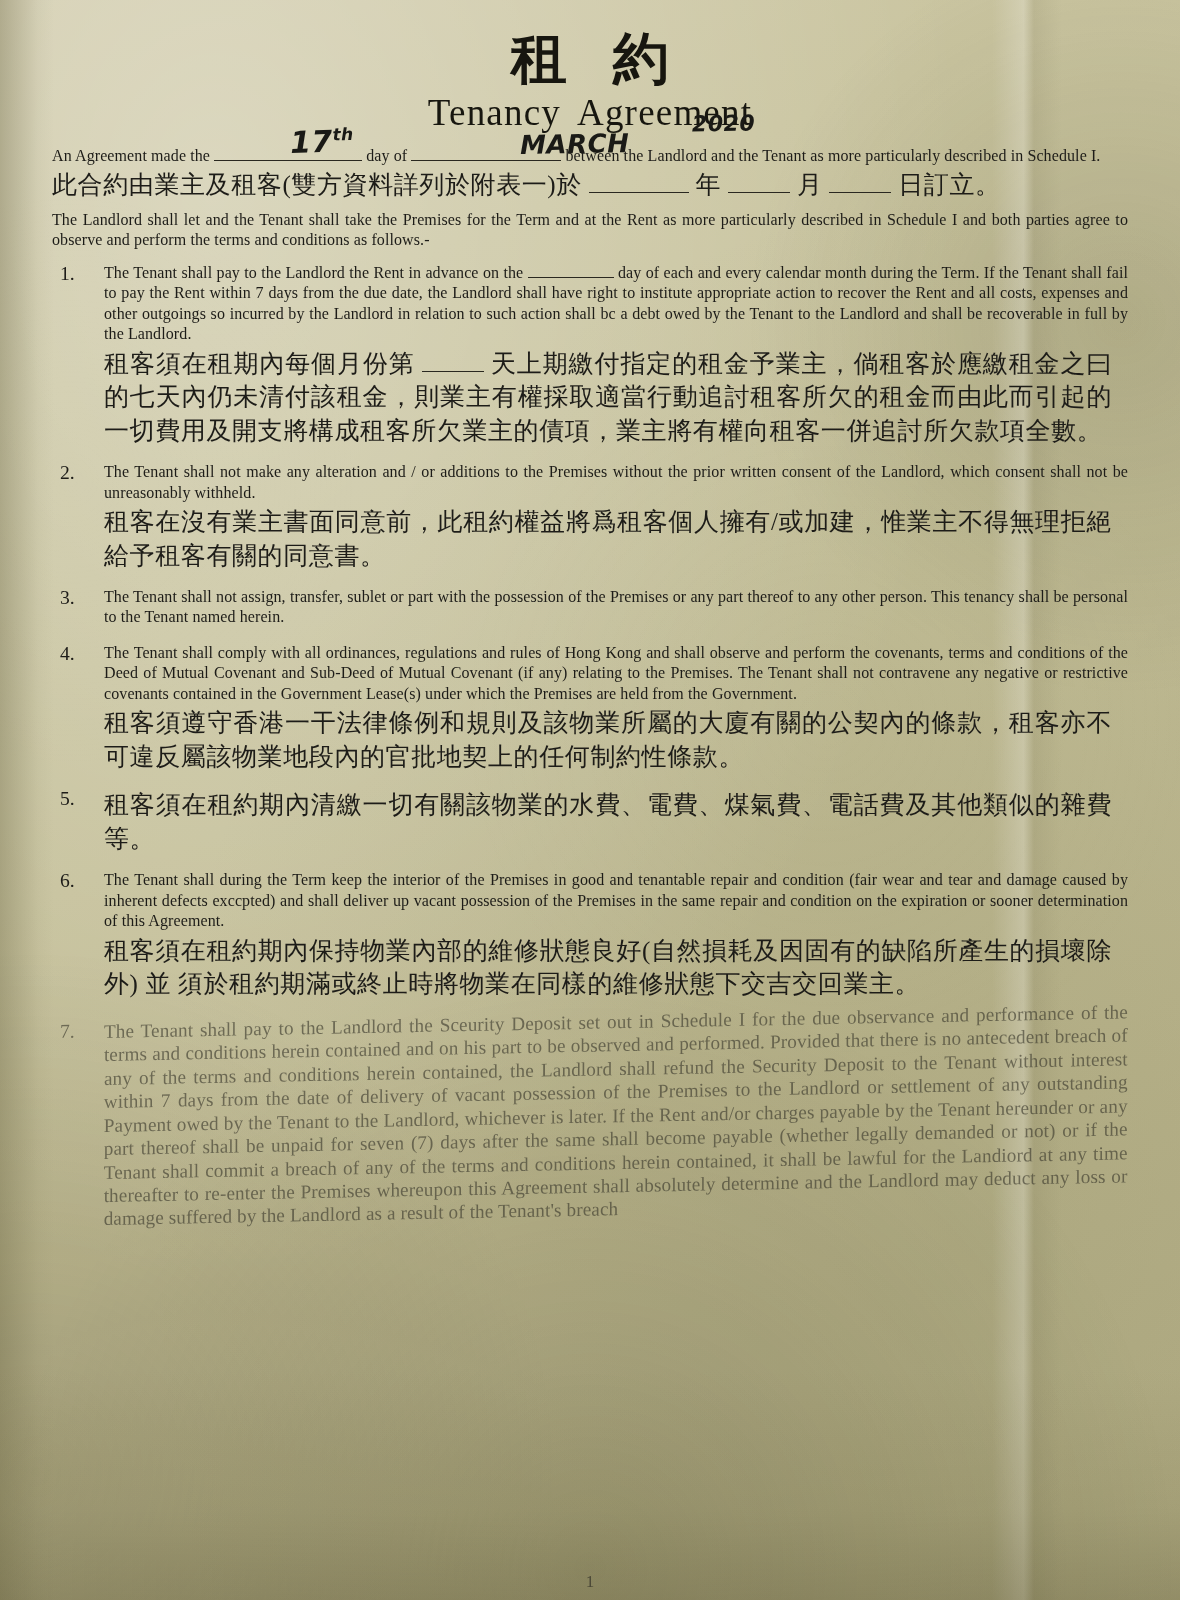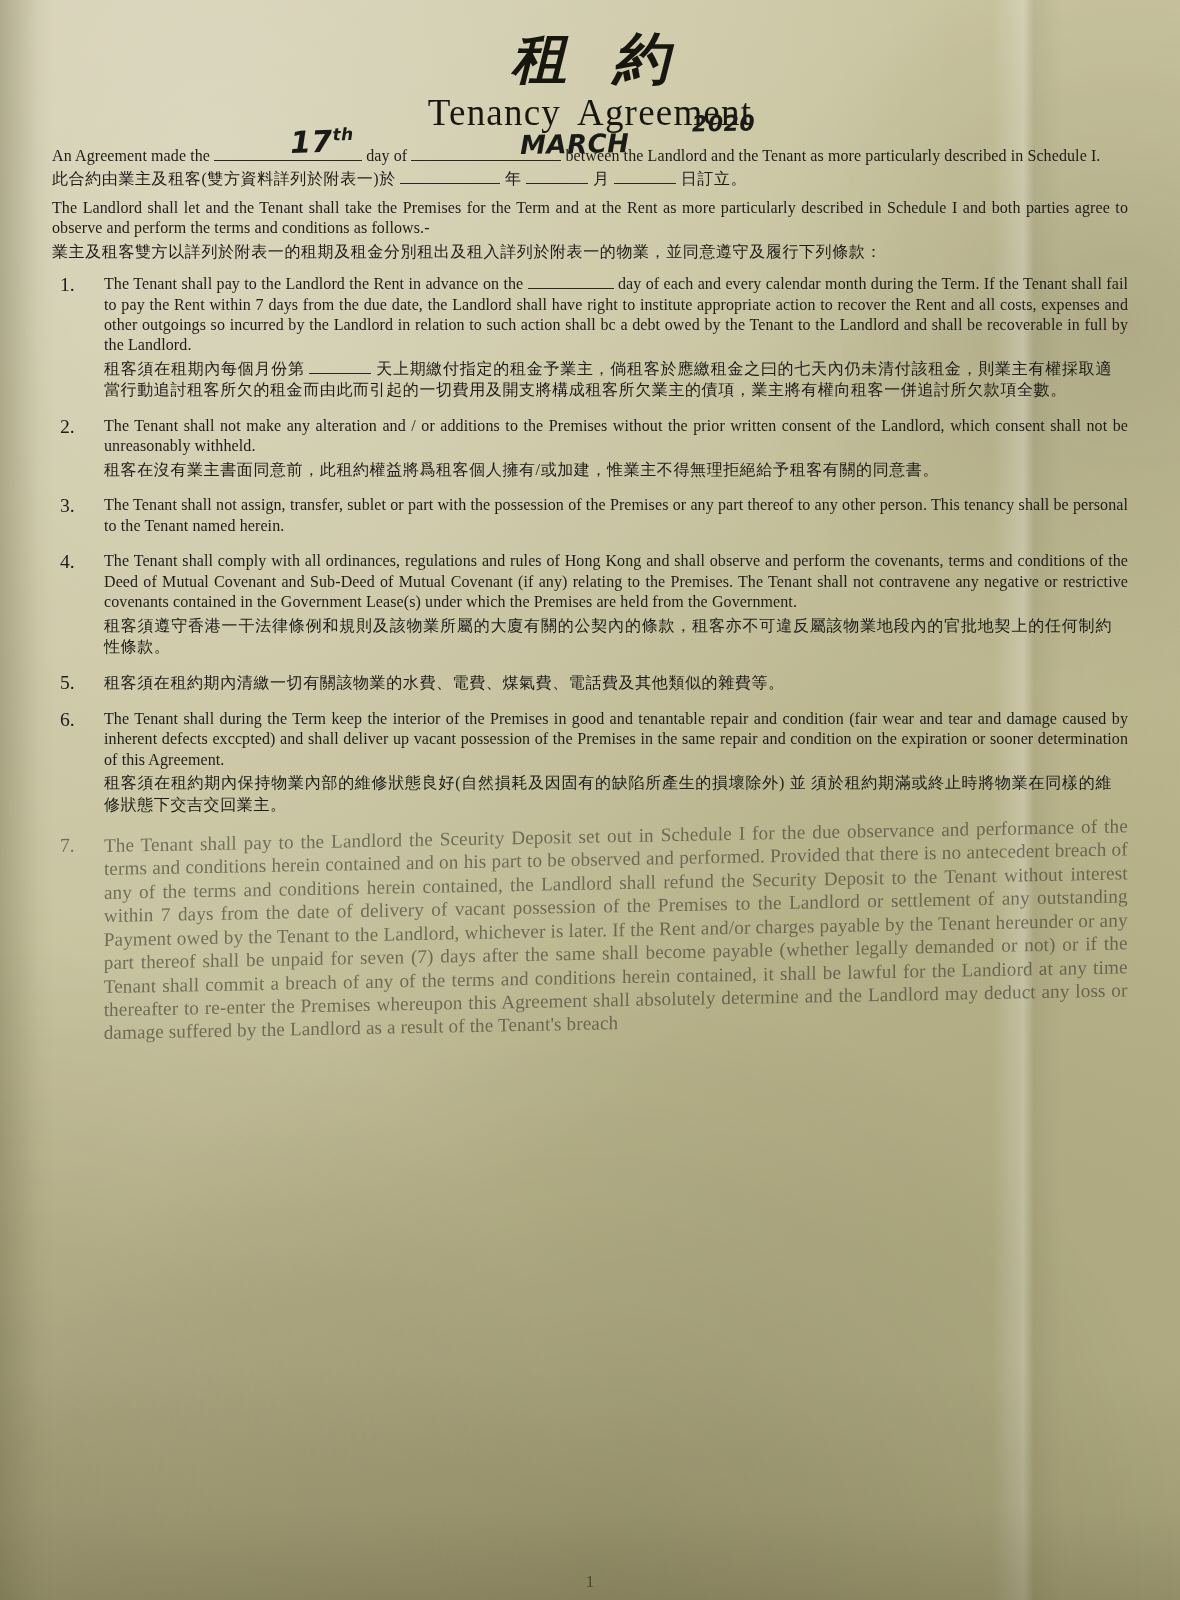--- a/index.html
+++ b/index.html
@@ -55,41 +55,40 @@
   }
   .title-cn {
     text-align: center;
     font-size: 56px;
     font-weight: bold;
     letter-spacing: 46px;
     text-indent: 46px;
     line-height: 1.05;
     margin: 4px 0 0 0;
     color: #17160f;
-    font-style: italic;
   }
   .title-en {
     text-align: center;
     font-size: 37px;
     font-weight: normal;
     letter-spacing: 1.2px;
     margin: 2px 0 12px 0;
     color: #17160f;
   }
   .title-en .gap { display:inline-block; width: 16px; }
 
   .para {
     font-size: 16px;
     line-height: 1.28;
     text-align: justify;
     margin: 0 0 2px 0;
     letter-spacing: 0.1px;
   }
   .cn {
-    font-size: 16px;
+    font-size: 25px;
     line-height: 1.34;
     letter-spacing: 0.6px;
     margin: 0 16px 2px 0;
     text-align: justify;
   }
   .intro-line {
     position: relative;
     font-size: 20px;
     line-height: 1.3;
   }
@@ -213,21 +212,20 @@
       <span>此合約由業主及租客(雙方資料詳列於附表一)於</span>
       <span class="blank b-sm"></span>
       <span>年</span>
       <span class="blank b-xs"></span>
       <span>月</span>
       <span class="blank b-xs"></span>
       <span>日訂立。</span>
     </div>
 
     <p class="para" style="margin-top:8px;">The Landlord shall let and the Tenant shall take the Premises for the Term and at the Rent as more particularly described in Schedule I and both parties agree to observe and perform the terms and conditions as follows.-</p>
-    <p class="cn">業主及租客雙方以詳列於附表一的租期及租金分別租出及租入詳列於附表一的物業，並同意遵守及履行下列條款：</p>
 
     <div class="clauses">
 
       <div class="clause">
         <div class="num">1.</div>
         <div class="body">
           <p class="para">
             <span>The Tenant shall pay to the Landlord the Rent in advance on the</span>
             <span class="blank b-in"></span>
             <span>day of each and every calendar month during the Term.  If the Tenant shall fail to pay the Rent within 7 days from the due date, the Landlord shall have right to institute appropriate action to recover the Rent and all costs, expenses and other outgoings so incurred by the Landlord in relation to such action shall bc a debt owed by the Tenant to the Landlord and shall be recoverable in full by the Landlord.</span>

